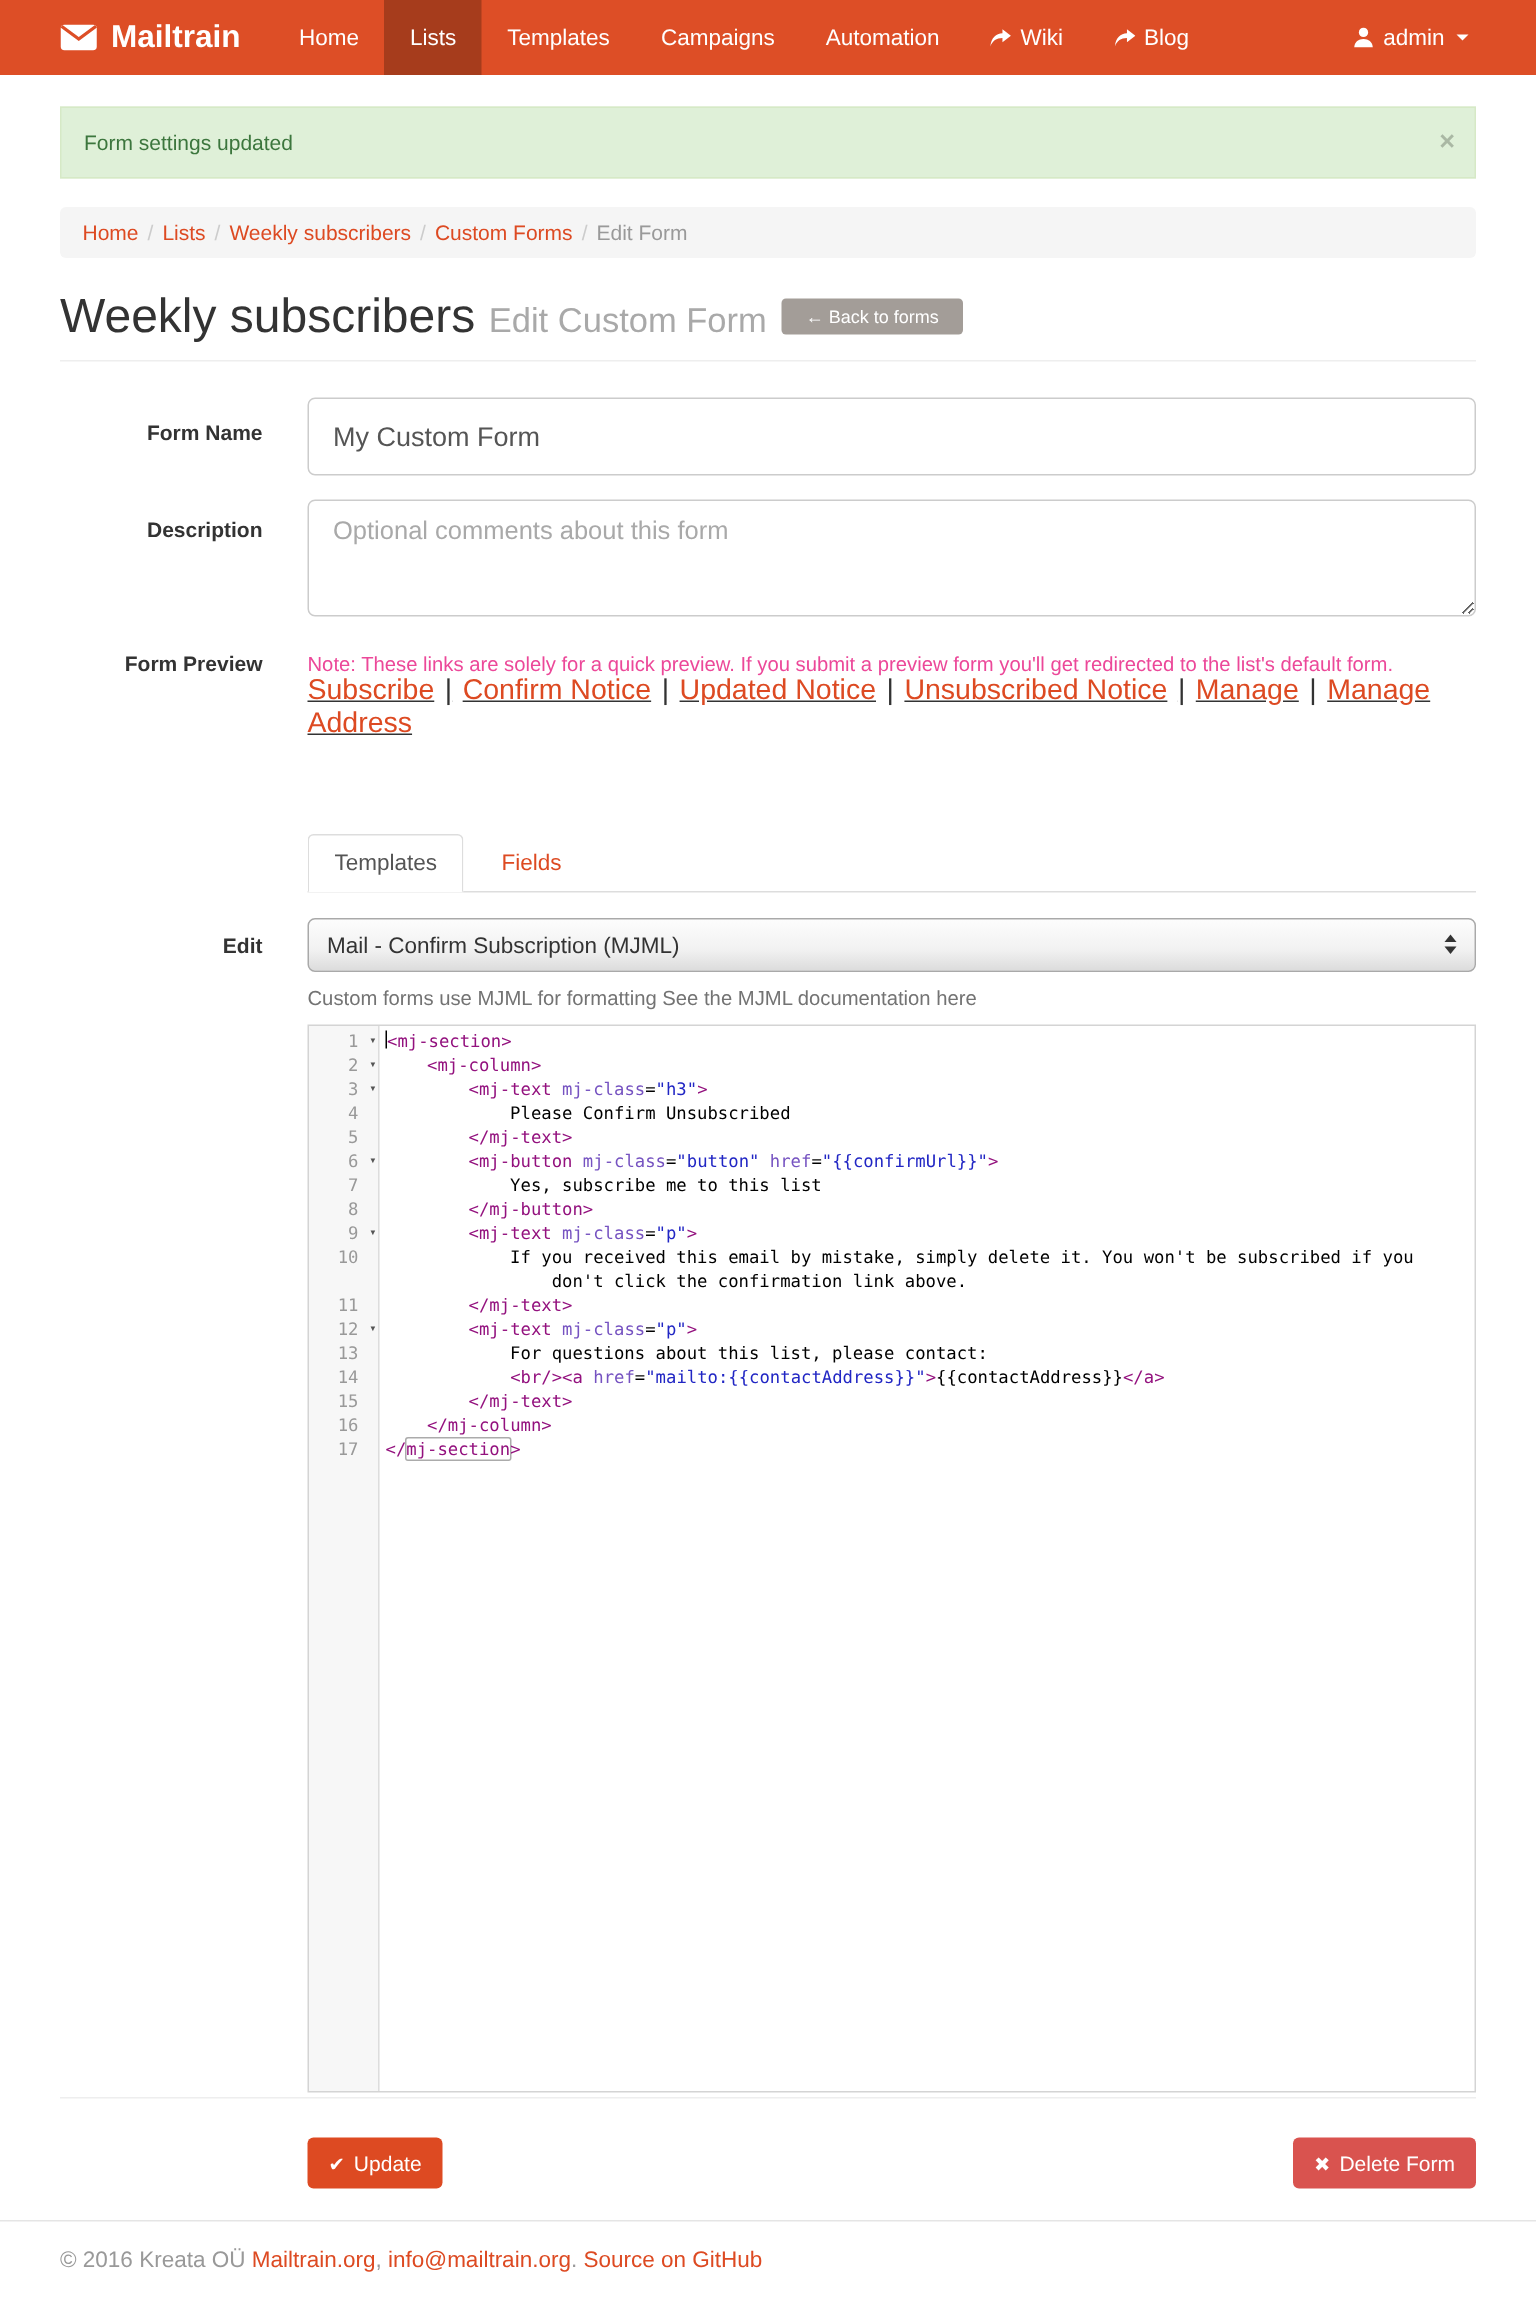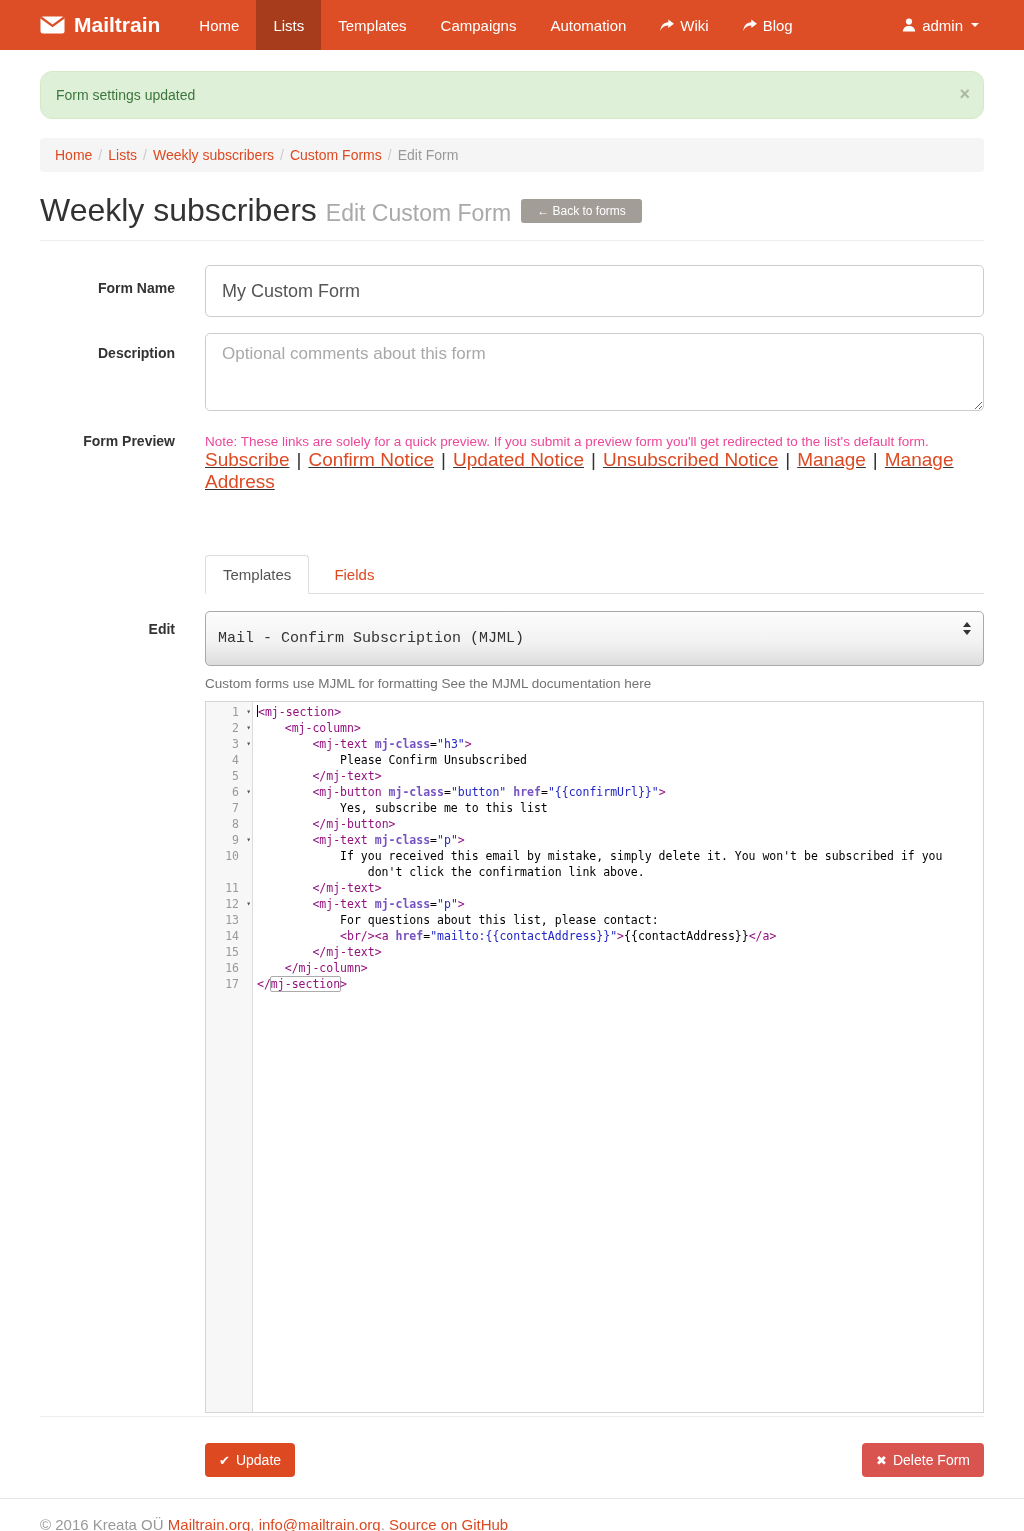--- a/index.html
+++ b/index.html
@@ -14,21 +14,21 @@
   
   .navbar { height: 50px; background: #dd4e26; display: flex; align-items: stretch; }
   .brand { display: flex; align-items: center; gap: 9px; padding: 0 22px 0 40px; color: #fff; font-size: 21px; font-weight: bold; }
   .nav-links { display: flex; align-items: stretch; }
   .nav-item { display: flex; align-items: center; gap: 6px; padding: 0 17px; color: #fff; font-size: 15px; }
   .nav-item.active { background: #a63c1c; }
   .nav-right { margin-left: auto; display: flex; align-items: stretch; padding-right: 28px; }
   .caret-down { width: 0; height: 0; border-left: 4px solid transparent; border-right: 4px solid transparent; border-top: 4px solid #fff; margin-left: 2px; }
 
   
-  .alert { margin: 21px 40px 0; padding: 15px; background: #dff0d8; border: 1px solid #d6e9c6; border-radius: 12px; color: #3c763d; font-size: 14px; position: relative; }
+  .alert { margin: 21px 40px 0; padding: 15px; background: #dff0d8; border: 1px solid #d6e9c6; border-radius: 0; color: #3c763d; font-size: 14px; position: relative; }
   .alert .close { position: absolute; right: 13px; top: 12px; color: #aab8a4; font-size: 18px; font-weight: bold; cursor: pointer; }
 
   
   .breadcrumb { margin: 19px 40px 0; padding: 9px 15px; background: #f5f5f5; border-radius: 4px; font-size: 14px; }
   .breadcrumb a { color: #dd4a22; }
   .breadcrumb .sep { color: #ccc; padding: 0 6px; }
   .breadcrumb .current { color: #999; }
 
   
   .page-header { margin: 20px 40px 0; padding-bottom: 11px; border-bottom: 1px solid #eee; }
@@ -52,21 +52,21 @@
 
   
   .tabs { margin-top: 46px; border-bottom: 1px solid #ddd; display: flex; }
   .tab { padding: 10px 17px; font-size: 15px; margin-bottom: -1px; cursor: pointer; }
   .tab.active { background: #fff; border: 1px solid #ddd; border-bottom-color: #fff; border-radius: 4px 4px 0 0; color: #555; }
   .tab.link { color: #dd4a22; margin-left: 7px; border: 1px solid transparent; }
 
   .edit-row { margin-top: 17px; }
   .select-wrap { position: relative; }
   select.tpl-select {
-    width: 100%; height: 55px; padding: 0 30px 0 12px; font-size: 15px; color: #333; font-family: Liberation Mono, monospace;
+    width: 100%; height: 36px; padding: 0 30px 0 12px; font-size: 15px; color: #333; font-family: Liberation Sans, sans-serif;
     border: 1px solid #a9a9a9; border-radius: 5px; appearance: none; -webkit-appearance: none;
     background: linear-gradient(#fdfdfd 0%, #f1f1f1 60%, #dcdcdc 100%);
   }
   .sel-arrows { position: absolute; right: 13px; top: 11px; pointer-events: none; display: flex; flex-direction: column; gap: 3px; }
   .sel-arrows i { display: block; width: 0; height: 0; border-left: 4px solid transparent; border-right: 4px solid transparent; }
   .sel-arrows .up { border-bottom: 5px solid #333; }
   .sel-arrows .dn { border-top: 5px solid #333; }
   .mjml-help { margin-top: 10px; font-size: 13.5px; color: #737373; }
   .mjml-help a { color: #737373; }
 
@@ -74,21 +74,21 @@
   .editor { position: relative; margin-top: 10px; height: 712px; border: 1px solid #d4d4d4; background: #fff; overflow: hidden;
             font-family: "DejaVu Sans Mono", monospace; font-size: 11.5px; line-height: 16px; }
   .gutter-strip { position: absolute; left: 0; top: 0; bottom: 0; width: 47px; background: #f7f7f7; border-right: 1px solid #ddd; }
   .cm-lines { position: relative; padding-top: 2px; }
   .cm-line { display: flex; }
   .cm-gutter { flex: 0 0 47px; position: relative; text-align: right; padding-right: 14px; color: #999; }
   .cm-fold { position: absolute; right: 2px; top: 0; font-size: 8px; color: #555; cursor: pointer; }
   .cm-code { flex: 1; padding-left: 4px; white-space: pre; color: #000; }
   .tk-tag  { color: #93117e; }
   .tk-tagm { color: #93117e; border: 1px solid #ababab; border-radius: 2px; margin: -1px; }
-  .tk-attr { color: #7653c1; font-weight: bold; }
+  .tk-attr { color: #7653c1; }
   .tk-str  { color: #2126c4; }
   .tk-txt  { color: #000; }
   .tk-cur  { display: inline-block; width: 0; border-left: 1px solid #000; height: 12px; vertical-align: -1px; }
 
   .hr-bottom { margin: 3px 40px 0; border: none; border-top: 1px solid #eee; }
 
   
   .actions { margin: 26px 40px 0 205px; display: flex; justify-content: space-between; }
   .btn { border: none; border-radius: 4px; color: #fff; font-size: 14px; padding: 9px 14px; cursor: pointer; font-family: inherit; display: inline-flex; align-items: center; gap: 6px; }
   .btn-update { background: #dd4a22; }

